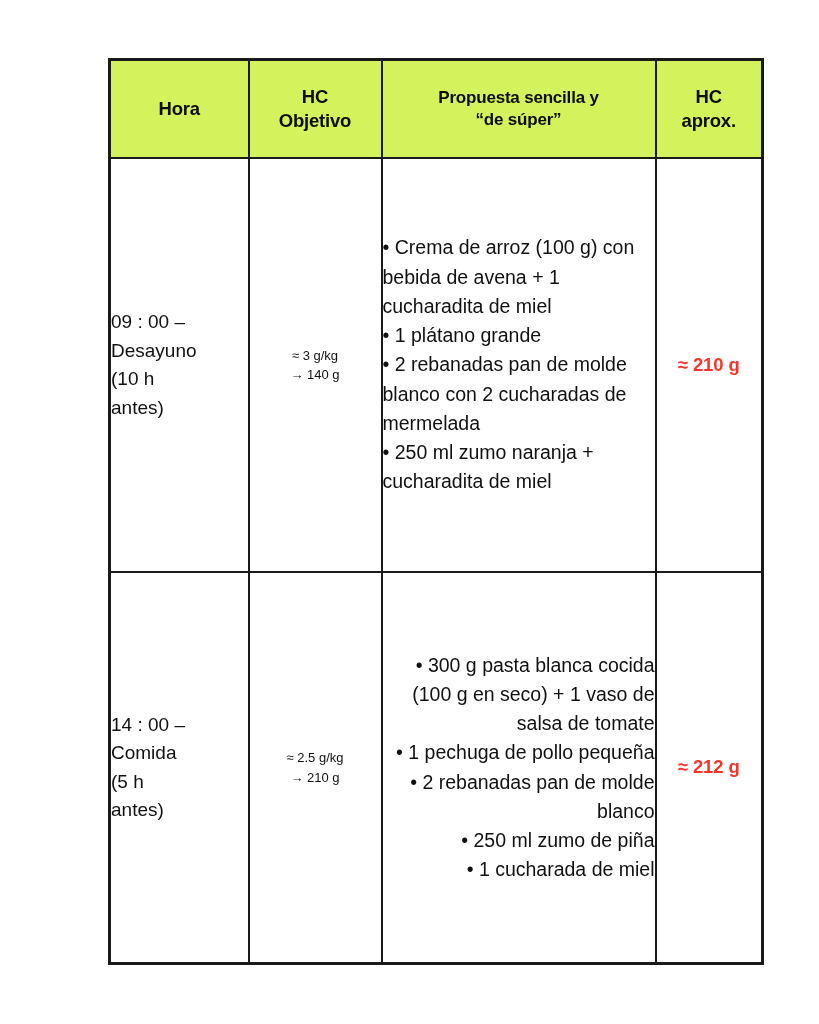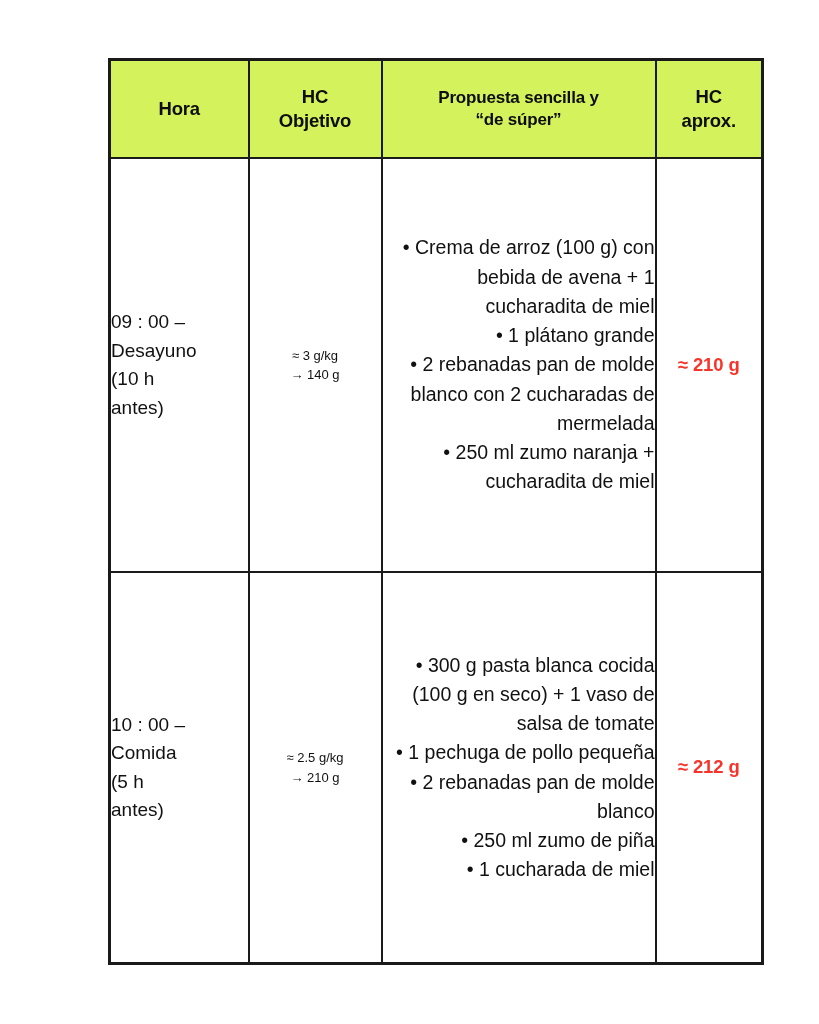--- a/index.html
+++ b/index.html
@@ -72,21 +72,21 @@
     text-align: left;
     font-size: 19px;
     line-height: 1.5;
   }
   td.cell-objetivo {
     text-align: center;
     font-size: 13px;
     line-height: 1.5;
   }
   td.cell-propuesta-left {
-    text-align: right;
+    text-align: left;
     font-size: 19.5px;
     line-height: 1.5;
     padding-left: 14px;
     padding-right: 8px;
   }
   td.cell-propuesta-center {
     text-align: right;
     font-size: 19.5px;
     line-height: 1.5;
     padding-left: 10px;
@@ -153,21 +153,21 @@
 antes)</td>
           <td class="cell cell-objetivo lines">≈ 3 g/kg
 → 140 g</td>
           <td class="cell cell-propuesta-left lines">• Crema de arroz (100 g) con bebida de avena + 1 cucharadita de miel
 • 1 plátano grande
 • 2 rebanadas pan de molde blanco con 2 cucharadas de mermelada
 • 250 ml zumo naranja + cucharadita de miel</td>
           <td class="cell cell-aprox lines">≈ 210 g</td>
         </tr>
         <tr class="row-2">
-          <td class="cell cell-hora lines">10 : 00 –
+          <td class="cell cell-hora lines">14 : 00 –
 Comida
 (5 h
 antes)</td>
           <td class="cell cell-objetivo lines">≈ 2.5 g/kg
 → 210 g</td>
           <td class="cell cell-propuesta-center lines">• 300 g pasta blanca cocida (100 g en seco) + 1 vaso de salsa de tomate
 • 1 pechuga de pollo pequeña
 • 2 rebanadas pan de molde blanco
 • 250 ml zumo de piña
 • 1 cucharada de miel</td>

